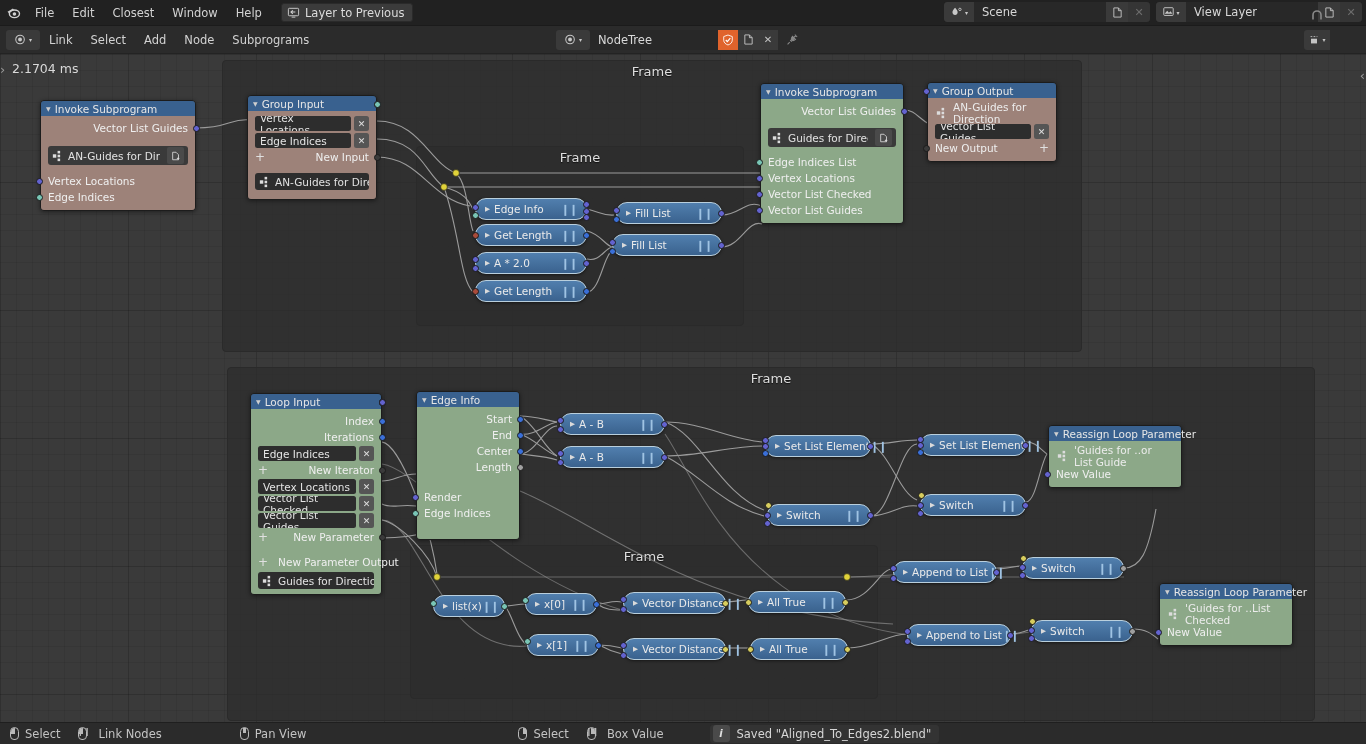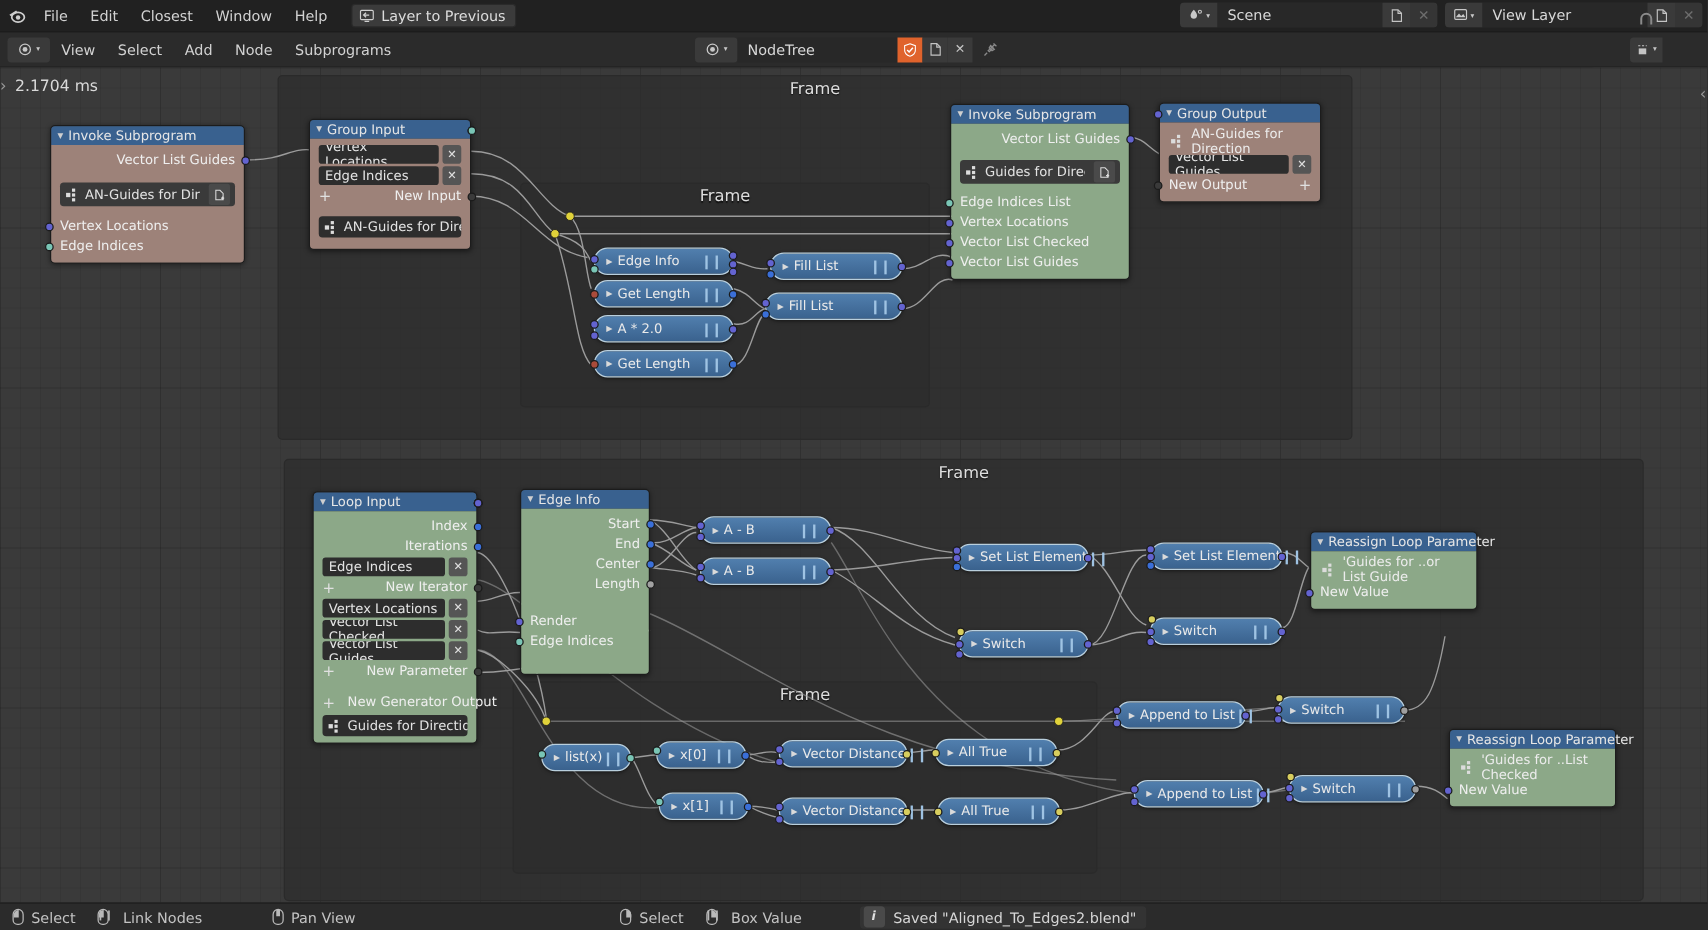--- a/index.html
+++ b/index.html
@@ -306,21 +306,21 @@
   </div>
 
   <div class="edheader">
     <div class="ed-type">
       <svg width="13" height="13" viewBox="0 0 14 14">
         <circle cx="6.5" cy="7" r="4.6" fill="none" stroke="#c8c8c8" stroke-width="1.1"></circle>
         <circle cx="6.5" cy="7" r="2.1" fill="#c8c8c8"></circle>
       </svg>
       <span style="font-size:6px">▾</span>
     </div>
-    <div class="menu-item">View</div>
+    <div class="menu-item">Link</div>
     <div class="menu-item">Select</div>
     <div class="menu-item">Add</div>
     <div class="menu-item">Node</div>
     <div class="menu-item">Subprograms</div>
 
     <div style="position:absolute; left:556px; display:flex; align-items:center;">
       <div class="ed-type" style="margin-left:0">
         <svg width="13" height="13" viewBox="0 0 14 14">
           <circle cx="6.5" cy="7" r="4.6" fill="none" stroke="#c8c8c8" stroke-width="1.1"></circle>
           <circle cx="6.5" cy="7" r="2.1" fill="#c8c8c8"></circle>
@@ -666,21 +666,21 @@
           <span class="sock s-vec" style="right:-5px;top:5px"></span>
         </div>
         <div class="row space">
           <span class="plus">+</span>
           <span>New Parameter</span>
           <span class="sock s-empty" style="right:-5px;top:5px"></span>
         </div>
         <div style="height:9px"></div>
         <div class="row">
           <span class="plus">+</span>
-          <span style="margin-left:10px">New Generator Output</span>
+          <span style="margin-left:10px">New Parameter Output</span>
         </div>
         <div class="subprog plain" style="height:17px;margin:2px 7px 0">
           <span style="display:flex">
             <svg width="12" height="12" viewBox="0 0 14 14">
                 <rect x="1" y="5" width="4" height="4" fill="#dcdcdc"></rect>
                 <rect x="6.5" y="1" width="3" height="3" fill="#dcdcdc"></rect>
                 <rect x="6.5" y="5.5" width="3" height="3" fill="#dcdcdc"></rect>
                 <rect x="6.5" y="10" width="3" height="3" fill="#dcdcdc"></rect>
               </svg>
           </span>
@@ -985,21 +985,21 @@
     <div class="sb-item" style="margin-left:10px">
       <span class="mouse left"></span>
       <span>Select</span>
     </div>
     <div class="sb-item" style="margin-left:18px">
       <span class="mouse left">
           <span class="drag-mark">❙❙</span>
         </span>
       <span style="margin-left:5px">Link Nodes</span>
     </div>
-    <div class="sb-item" style="margin-left:56px">
+    <div class="sb-item" style="margin-left:78px">
       <span class="mouse mid"></span>
       <span>Pan View</span>
     </div>
     <div class="sb-item" style="margin-left:212px">
       <span class="mouse right"></span>
       <span>Select</span>
     </div>
     <div class="sb-item" style="margin-left:18px">
       <span class="mouse right">
           <span class="drag-mark">❙❙</span>

